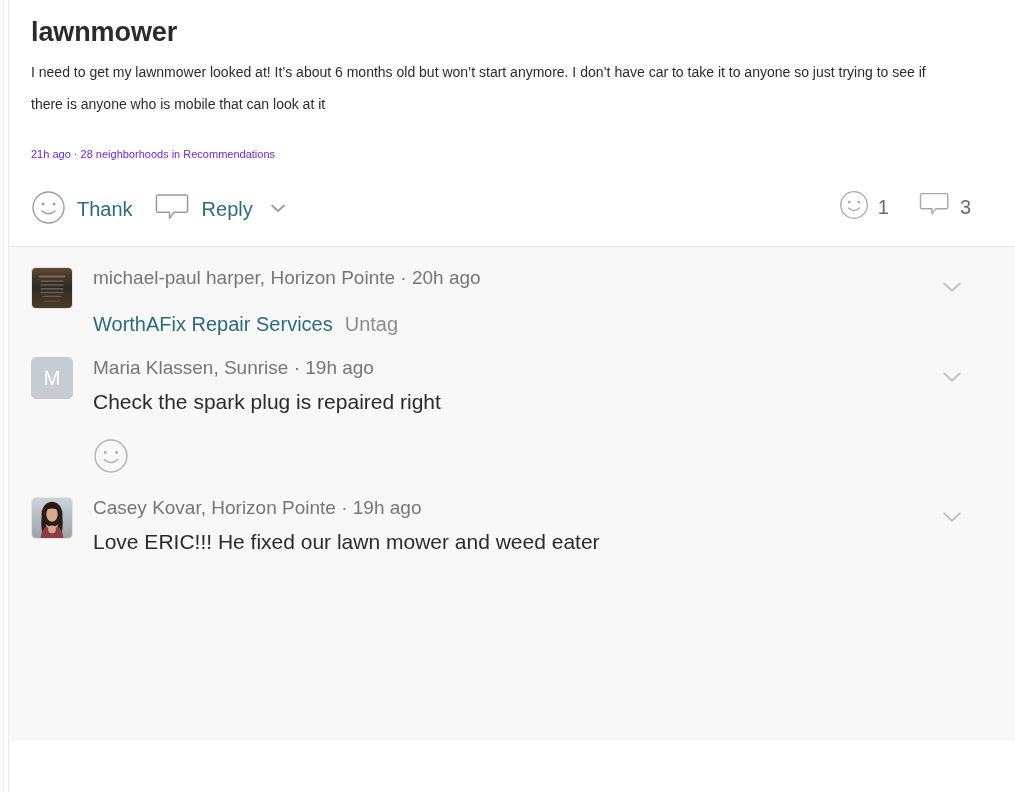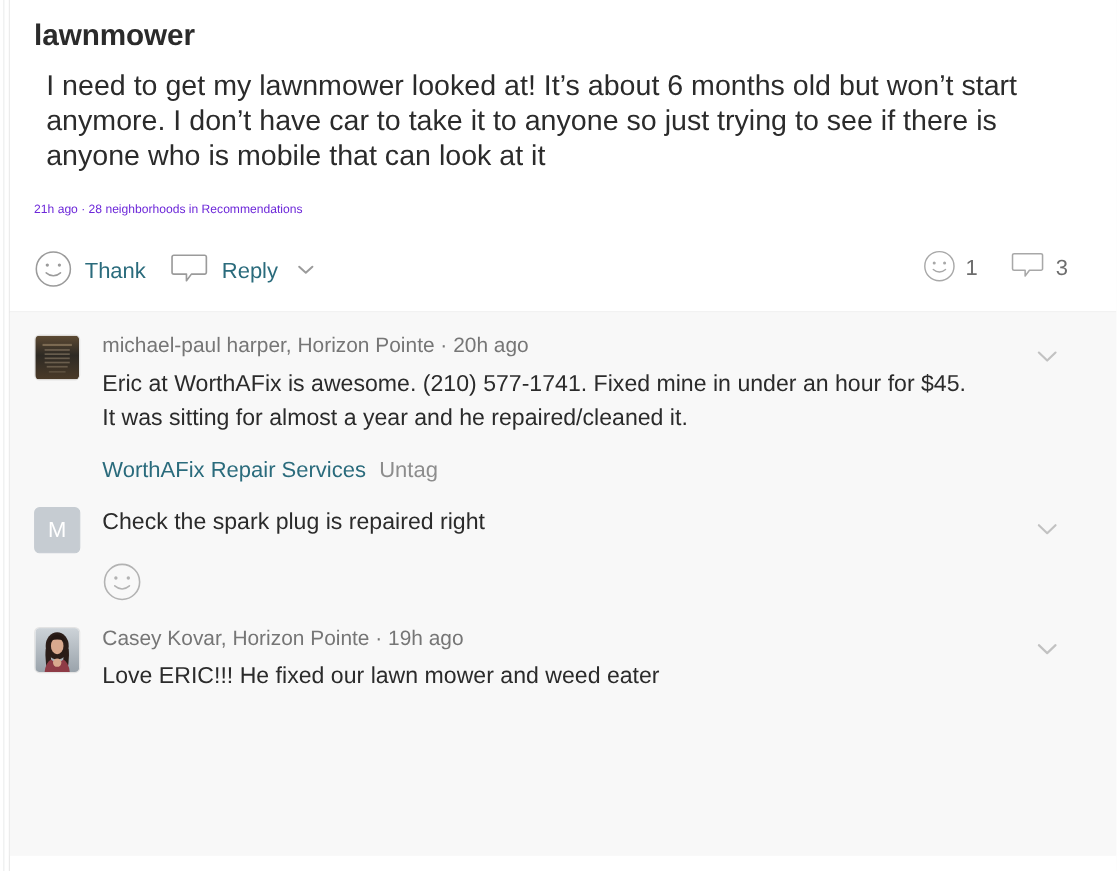--- a/index.html
+++ b/index.html
@@ -62,24 +62,24 @@
   .post-title {
     font-size: 27px;
     line-height: 36px;
     font-weight: 600;
     color: #2b2b2b;
     letter-spacing: -0.1px;
     margin: 0 0 6px 0;
   }
 
   .post-body {
-    font-size: 26px;
+    font-size: 14px;
     line-height: 32px;
     color: #2b2b2b;
-    margin: 11px;
+    margin: 0;
     max-width: 925px;
   }
 
   .post-meta {
     font-size: 11px;
     line-height: 24px;
     color: #6d28d9;
     margin-top: 22px;
   }
 
@@ -328,39 +328,39 @@
               <rect x="9" y="13" width="24" height="1.6" fill="#9f8e76" opacity="0.5"></rect>
               <rect x="9" y="17" width="24" height="1.6" fill="#9f8e76" opacity="0.5"></rect>
               <rect x="9" y="21" width="24" height="1.6" fill="#9f8e76" opacity="0.5"></rect>
               <rect x="9" y="25" width="24" height="1.6" fill="#9f8e76" opacity="0.5"></rect>
               <rect x="11" y="29" width="20" height="1.6" fill="#9f8e76" opacity="0.45"></rect>
               <rect x="13" y="34" width="16" height="1.4" fill="#8d7c66" opacity="0.4"></rect>
             </svg>
           </div>
           <div class="comment-main">
             <div class="comment-header">michael-paul harper, Horizon Pointe · 20h ago</div>
-            <p class="comment-text">Eric at WorthAFix is awesome. (210) 577-1741. Fixed mine in under an hour for $45. It was sitting for almost a year and he repaired/cleaned it.</p>
             <div class="comment-tags">
               <span class="tag-link">WorthAFix Repair Services</span><span class="tag-untag">Untag</span>
             </div>
           </div>
         </div>
         <div class="comment-chevron">
           <svg width="28" height="28" viewBox="0 0 24 24">
             <path d="M5.5 9 L12 15.2 L18.5 9" fill="none" stroke="#c2c2c2" stroke-width="1.7" stroke-linecap="round" stroke-linejoin="round"></path>
           </svg>
         </div>
       </div>
 
       <div class="comment">
         <div class="comment-row">
           <div class="avatar initial">
             <span>M</span>
           </div>
           <div class="comment-main">
+            <div class="comment-header">Maria Klassen, Sunrise · 19h ago</div>
             <p class="comment-text">Check the spark plug is repaired right</p>
             <div class="comment-actions">
               <span>
                 <svg width="36" height="36" viewBox="0 0 35 35">
                   <circle cx="17.5" cy="17.5" r="15.5" fill="none" stroke="#b3b3b3" stroke-width="1.4"></circle>
                   <circle cx="12" cy="14" r="1.5" fill="#b3b3b3"></circle>
                   <circle cx="23" cy="14" r="1.5" fill="#b3b3b3"></circle>
                   <path d="M11 21 Q17.5 26.5 24 21" fill="none" stroke="#b3b3b3" stroke-width="1.4" stroke-linecap="round"></path>
                 </svg>
               </span>

